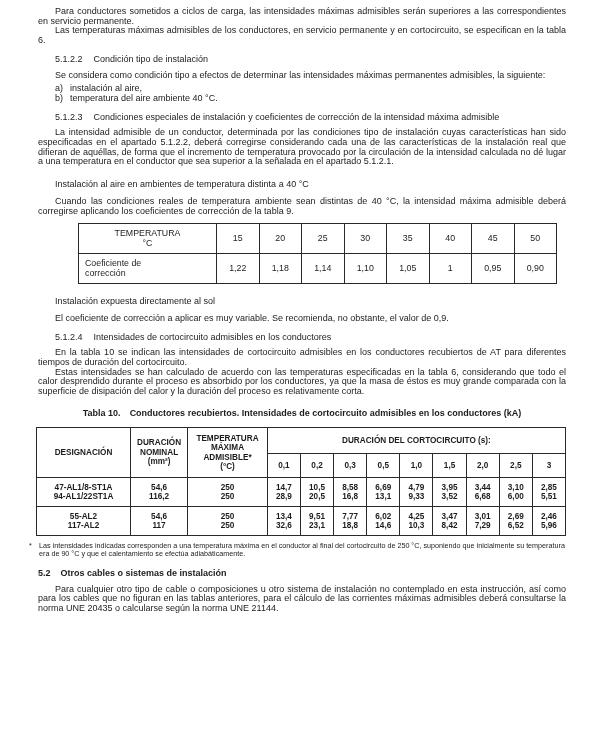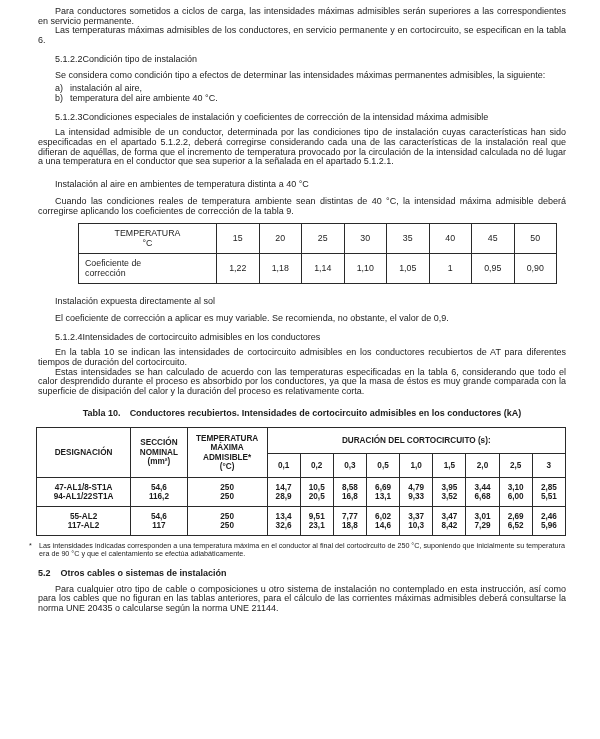--- a/index.html
+++ b/index.html
@@ -13,21 +13,21 @@
     width:600px;height:723px;
     padding:7px 34px 0 38px;
     font-size:9px;line-height:9.7px;
     text-align:justify;
     overflow:hidden;
   }
   p.para{margin:0;text-indent:17px;}
   p.para.cont{margin-top:0;}
 
   .subsection-heading{margin:9px 0 6px 17px;text-align:left;}
-  .subsection-heading .h-num{}
+  .subsection-heading .h-num{margin-right:11px;}
 
   .cond-list{margin:4px 0 0 17px;text-align:left;}
   .cond-list .li{white-space:nowrap;}
   .cond-list .li-marker{display:inline-block;width:15px;}
 
   .subhead-italic{margin:13px 0 7px 17px;text-align:left;}
 
   .table-title{font-weight:bold;text-align:center;line-height:10.2px;margin:12px 0 0 0;}
   .table-title .tt-line{display:block;}
   .t10-title{margin:11px 0 0 0;}
@@ -148,21 +148,21 @@
 
   <div class="table-title t10-title">
     <span class="tt-label">Tabla 10.</span><span>Conductores recubiertos. Intensidades de cortocircuito admisibles en los conductores (kA)</span>
   </div>
 
   <table class="t10">
     <tbody>
       <tr class="hdr-top">
         <td class="c-desig" rowspan="2">DESIGNACIÓN</td>
         <td class="c-secc" rowspan="2">
-          <div>SECCIÓN</div>
+          <div>DURACIÓN</div>
           <div>NOMINAL</div>
           <div>(mm²)</div>
         </td>
         <td class="c-temp" rowspan="2">
           <div>TEMPERATURA</div>
           <div>MÁXIMA</div>
           <div>ADMISIBLE*</div>
           <div>(°C)</div>
         </td>
         <td colspan="9">DURACIÓN DEL CORTOCIRCUITO (s):</td>
@@ -251,21 +251,21 @@
           </td>
         <td>
             <div>7,77</div>
             <div>18,8</div>
           </td>
         <td>
             <div>6,02</div>
             <div>14,6</div>
           </td>
         <td>
-            <div>3,37</div>
+            <div>4,25</div>
             <div>10,3</div>
           </td>
         <td>
             <div>3,47</div>
             <div>8,42</div>
           </td>
         <td>
             <div>3,01</div>
             <div>7,29</div>
           </td>

